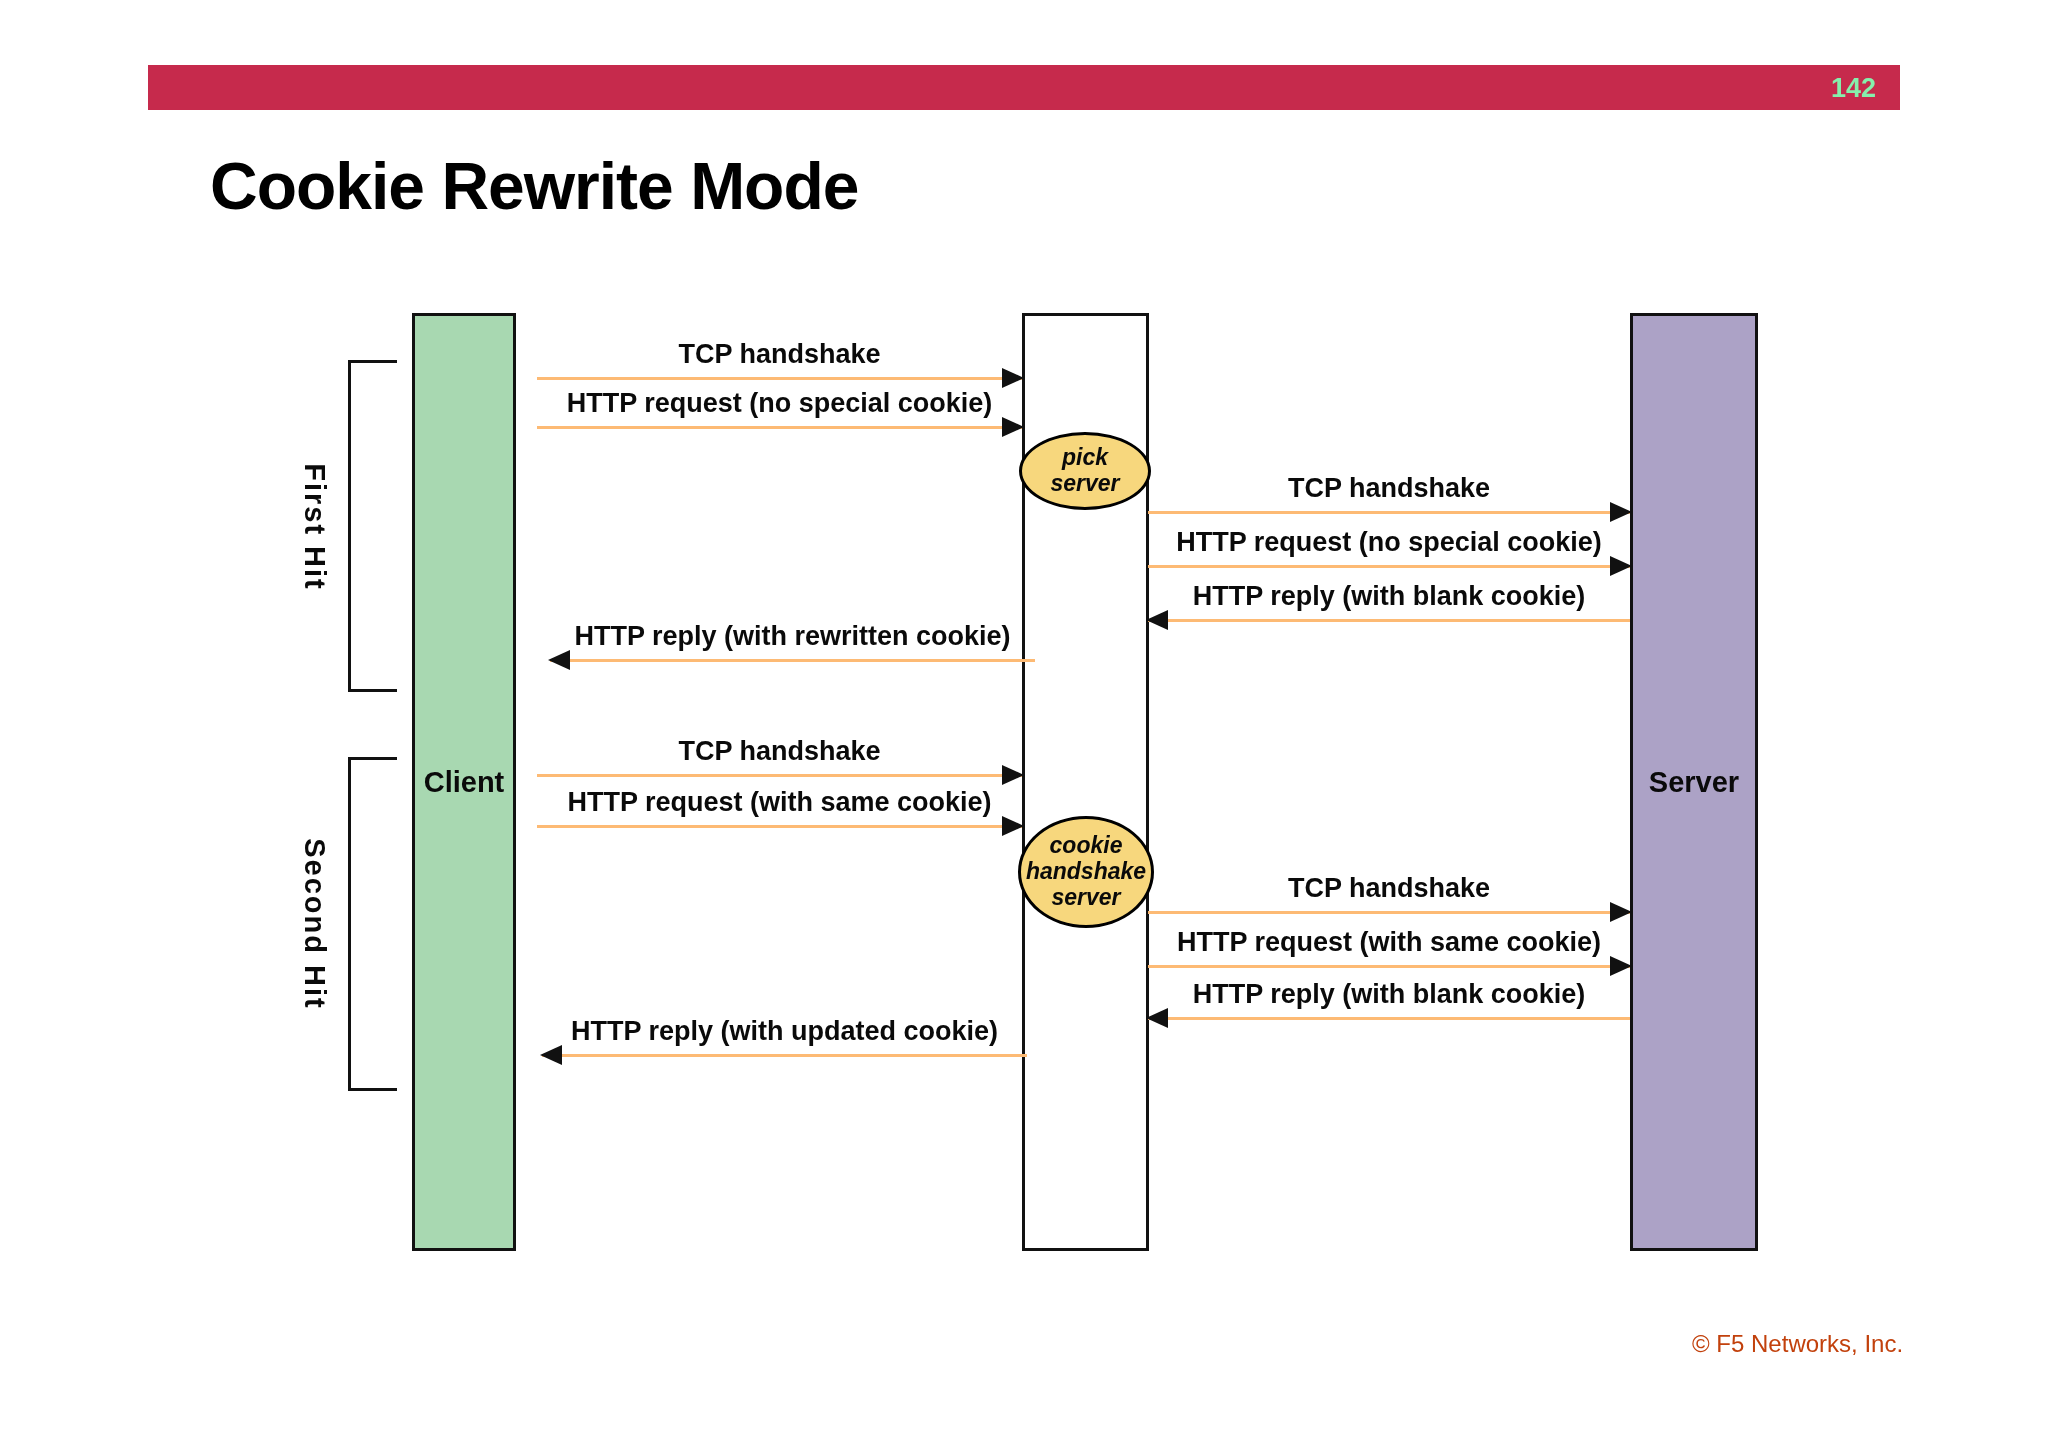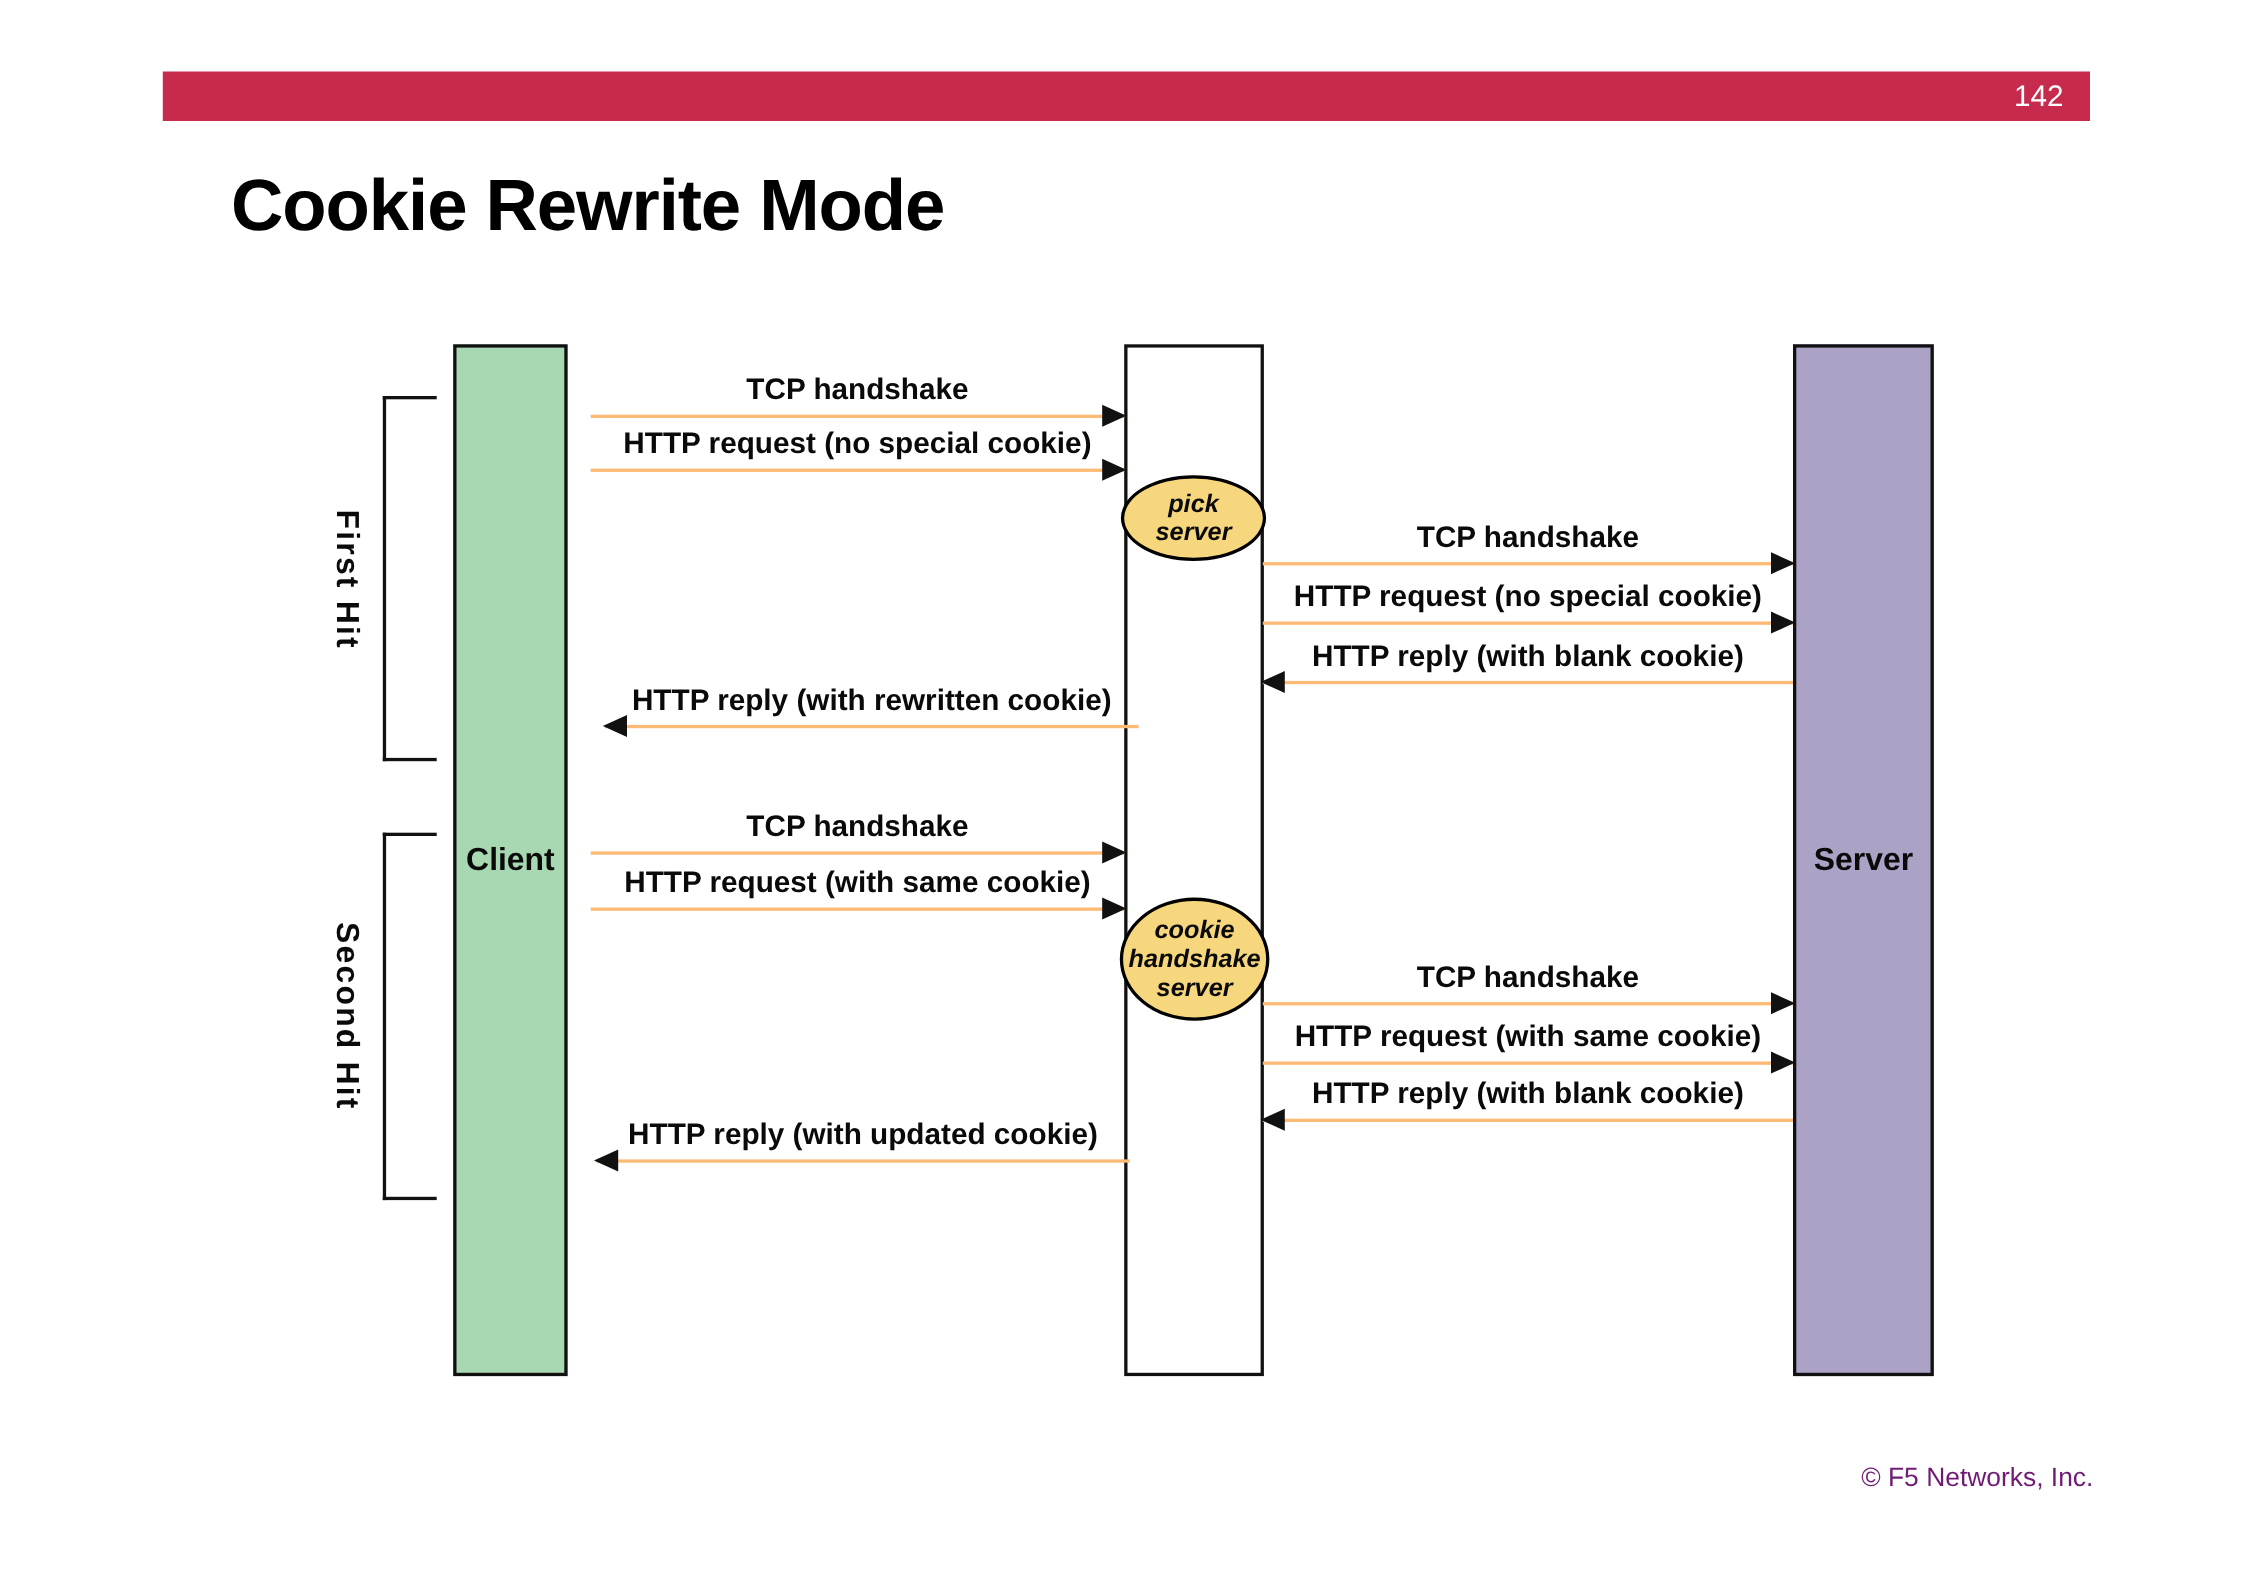--- a/index.html
+++ b/index.html
@@ -8,21 +8,21 @@
     font-family:"Liberation Sans", sans-serif; color:#0a0a0a;
   }
   .slide { position:absolute; inset:0; background:#ffffff; }
 
   
   .header-bar {
     position:absolute; left:148px; top:65px; width:1752px; height:45px;
   }
   .page-number {
     position:absolute; right:24px; top:50%; transform:translateY(-50%);
-    color:#ffffff; font-size:27px; font-weight:normal;
+    color:#86efac; font-size:27px; font-weight:bold;
   }
   .slide-title {
     position:absolute; left:210px; top:148px;
     font-size:66px; font-weight:bold; color:#000000; letter-spacing:-1px;
     white-space:nowrap;
   }
 
   
   .actor-box {
     position:absolute; top:313px; height:938px; box-sizing:border-box;
@@ -69,21 +69,21 @@
     content:""; position:absolute; left:-2px; top:-9px;
     border-right:22px solid #111; border-top:10px solid transparent; border-bottom:10px solid transparent;
   }
   .msg-label {
     position:absolute; left:0; right:0; bottom:10px; text-align:center;
     font-weight:bold; font-size:27px; white-space:nowrap;
   }
 
   .footer-copyright {
     position:absolute; left:1692px; top:1330px;
-    font-size:24px; color:#701a75; white-space:nowrap;
+    font-size:24px; color:#c2410c; white-space:nowrap;
   }
 </style>
 </head>
 <body>
 
 <div class="slide">
 
   <div class="header-bar" style="background: rgb(198, 42, 76);">
     <span class="page-number">142</span>
   </div>

